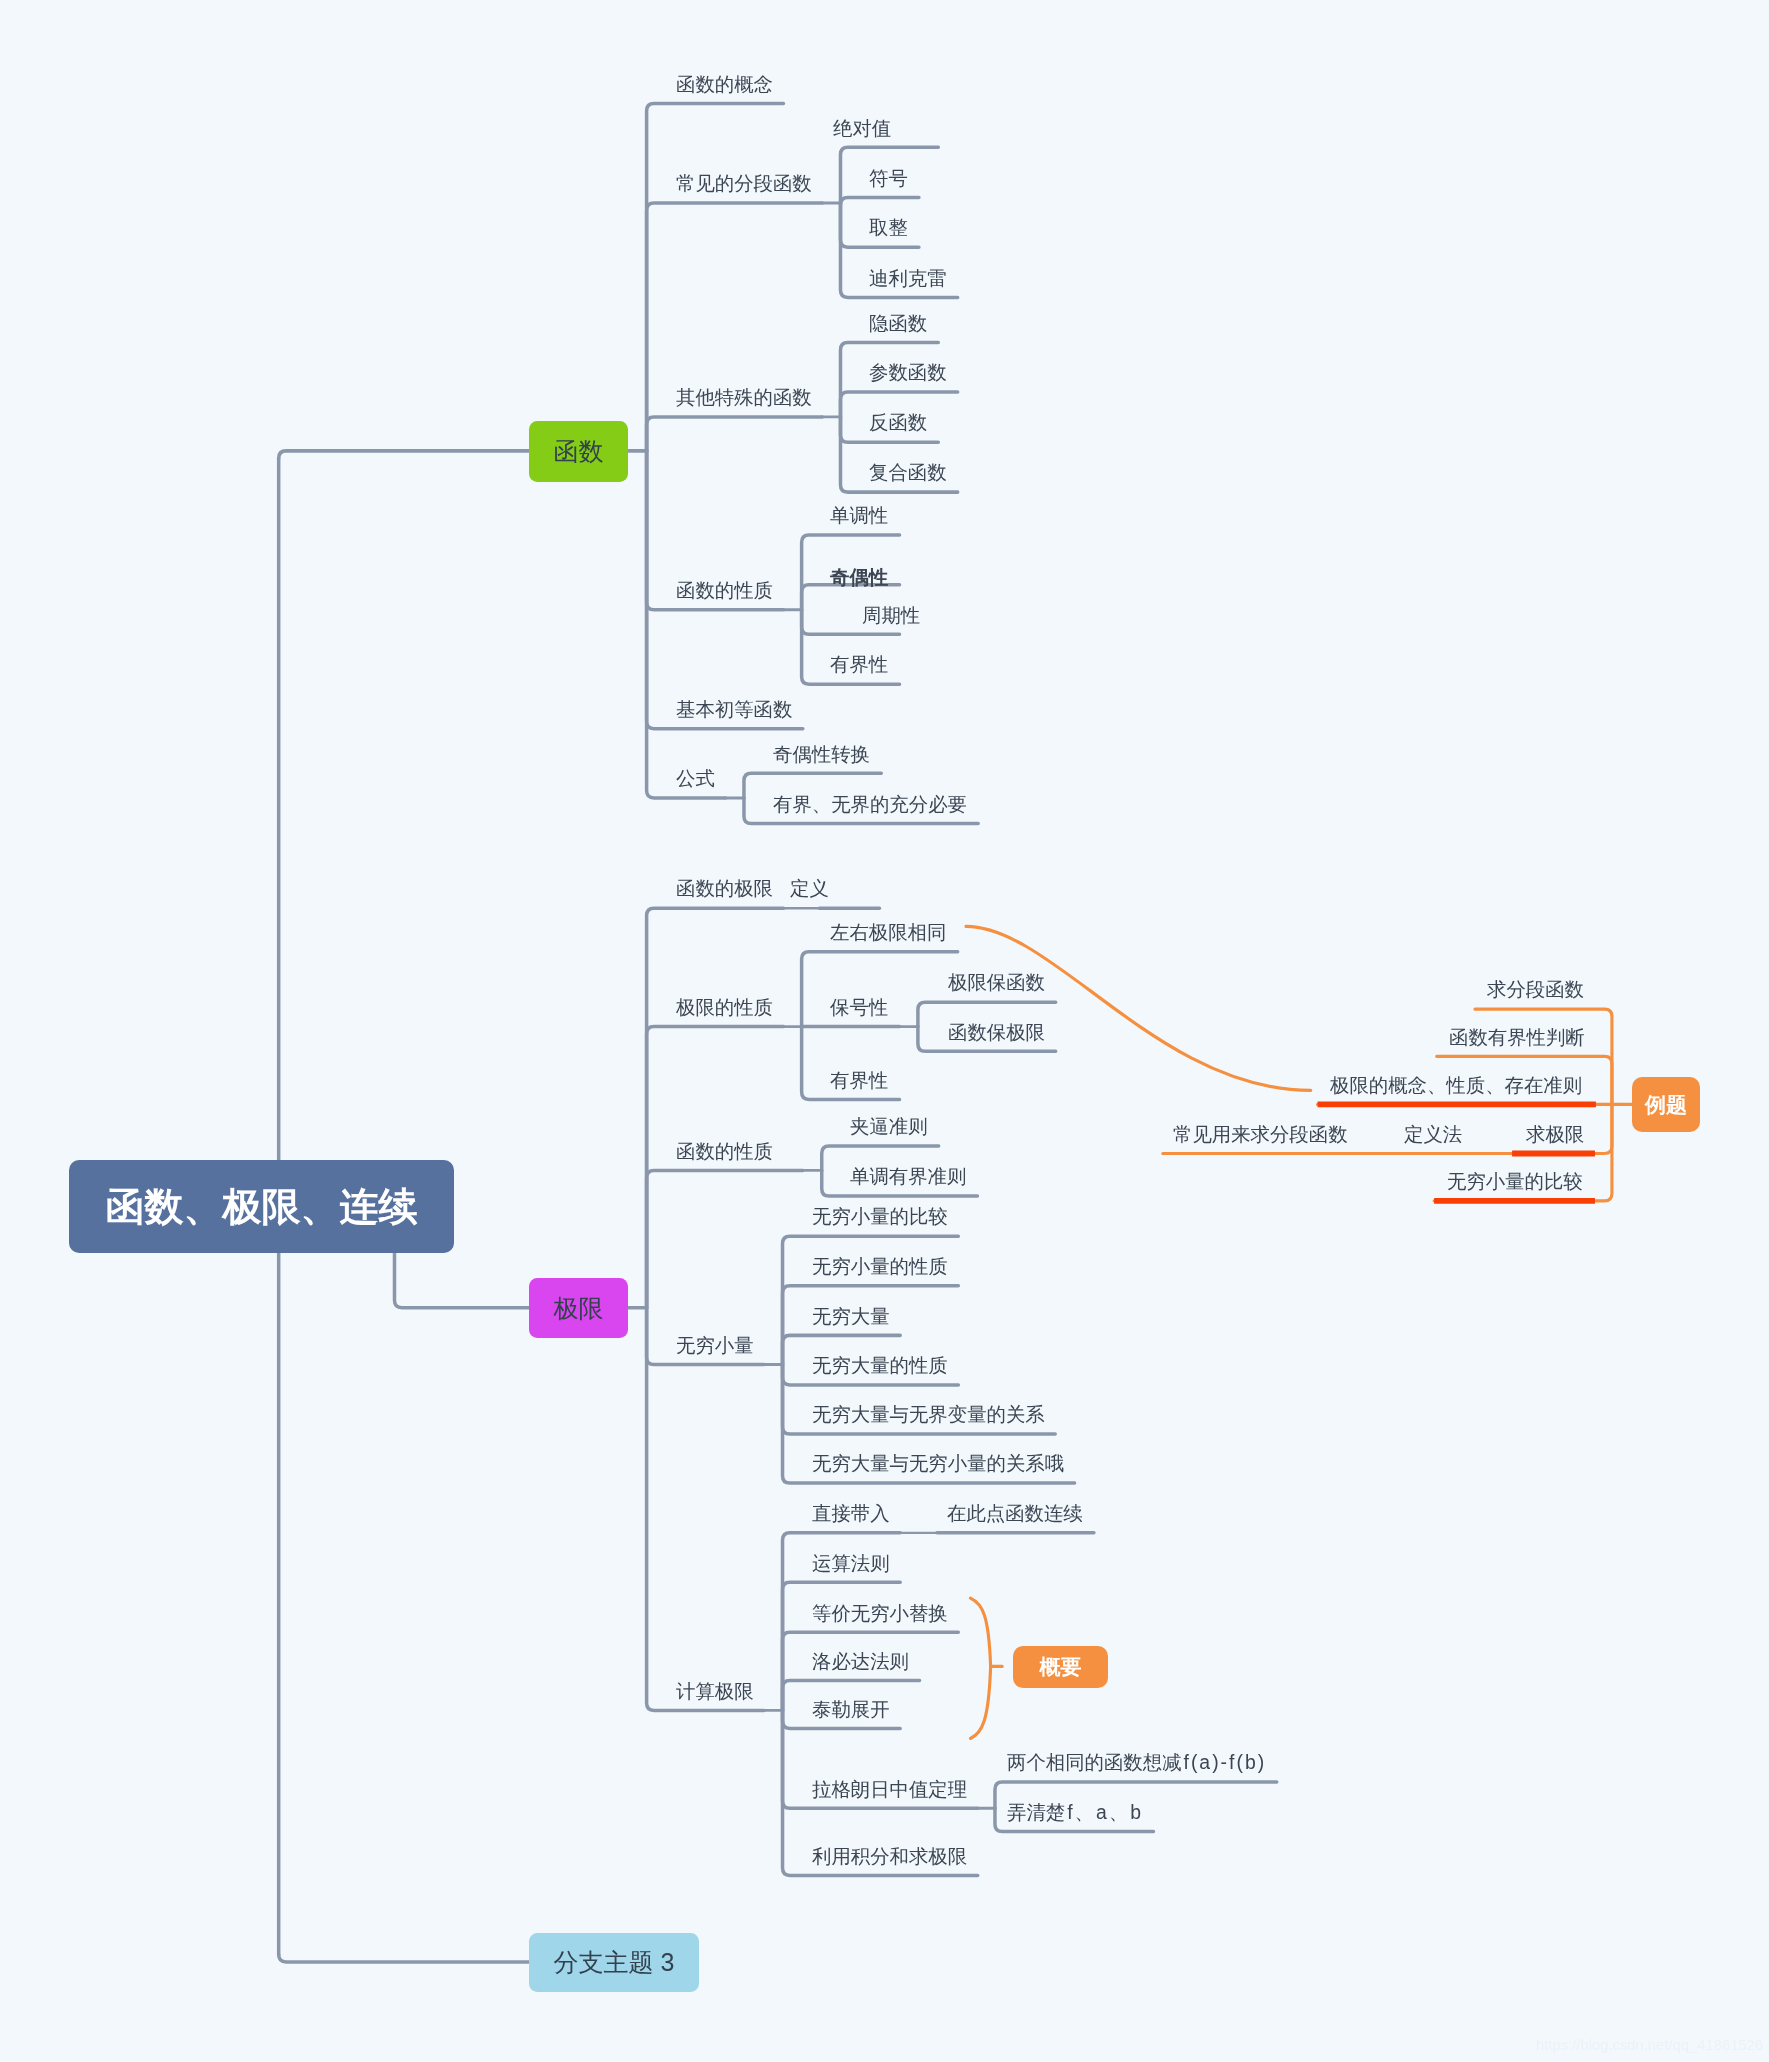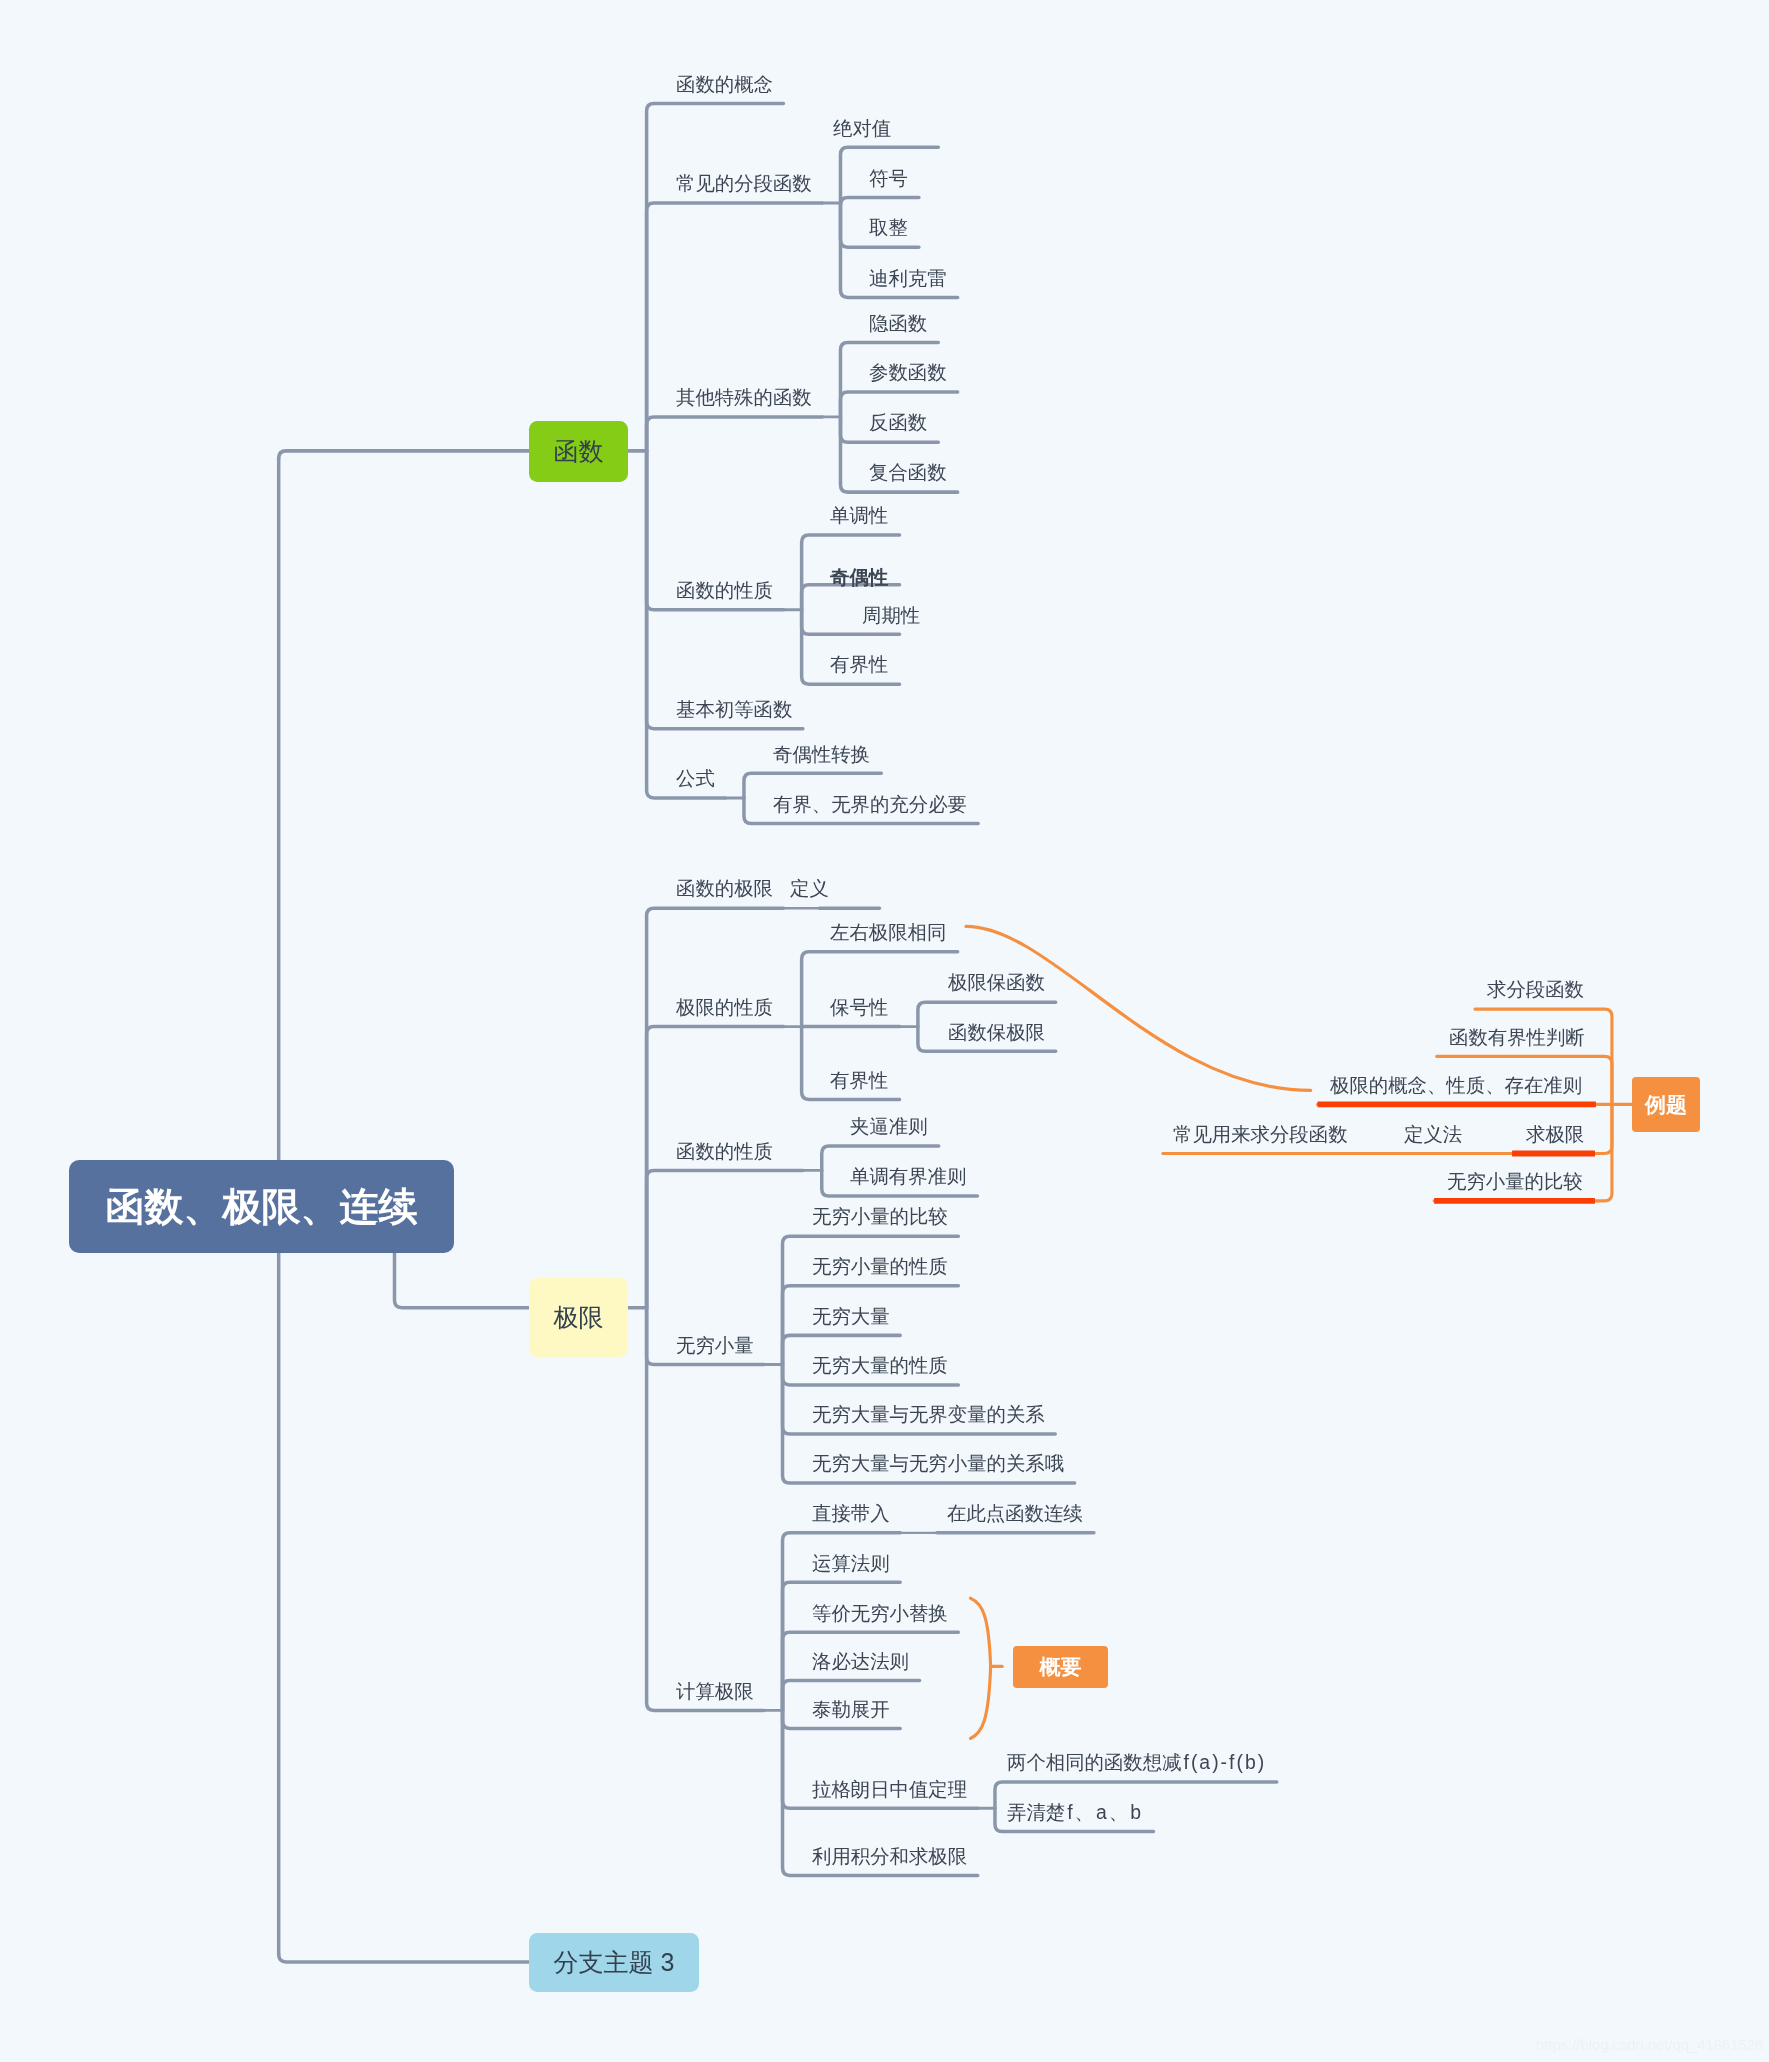--- a/index.html
+++ b/index.html
@@ -6,21 +6,21 @@
   body{width:1769px;height:2063px;overflow:hidden;background:#f3f8fd;
        font-family:"Liberation Sans",sans-serif;}
   #stage{position:relative;width:1769px;height:2063px;background:#f3f8fd;}
   svg#wires{position:absolute;left:0;top:0;}
   .lbl{position:absolute;font-size:19.4px;line-height:1;color:#3c4653;white-space:nowrap;}
   .chip{position:absolute;border-radius:8.3px;background:#9fd6ea;color:#33404e;
         display:flex;align-items:center;justify-content:center;font-size:25px;}
   .rootchip{position:absolute;border-radius:10px;background:#57719e;color:#fff;
         display:flex;align-items:center;justify-content:center;
         font-size:39px;font-weight:bold;letter-spacing:0px;}
-  .callchip{position:absolute;border-radius:4px;background:#f4903f;color:#fff;
+  .callchip{position:absolute;border-radius:10px;background:#f4903f;color:#fff;
         display:flex;align-items:center;justify-content:center;font-size:21px;font-weight:bold;}
   .lat{font-style:normal;letter-spacing:2px;padding-left:2px;}
   .wm{position:absolute;font-size:23px;color:#eaf1f8;white-space:nowrap;}
 </style>
 </head>
 <body>
 
 <div id="stage">
   <svg id="wires" width="1769" height="2063" viewBox="0 0 1917 2235">
       <path d="M302 496.3 L302 2117.8" fill="none" stroke="#8a96aa" stroke-width="3.8" stroke-linecap="round"></path>
@@ -119,21 +119,21 @@
       <div class="lbl" style="left: 869px; top: 463px;">复合函数</div>
       <div class="lbl" style="left: 676px; top: 581px;">函数的性质</div>
       <div class="lbl" style="left: 830px; top: 506px;">单调性</div>
       <div class="lbl" style="left: 830px; top: 568px; font-weight: bold;">奇偶性</div>
       <div class="lbl" style="left: 830px; top: 606px; margin-left: 32px;">周期性</div>
       <div class="lbl" style="left: 830px; top: 655px;">有界性</div>
       <div class="lbl" style="left: 676px; top: 700px;">基本初等函数</div>
       <div class="lbl" style="left: 676px; top: 769px;">公式</div>
       <div class="lbl" style="left: 773px; top: 745px;">奇偶性转换</div>
       <div class="lbl" style="left: 773px; top: 795px;">有界、无界的充分必要</div>
-      <div class="chip" style="left: 529px; top: 1278px; width: 99px; height: 79px; background: #fef9c3; color: rgb(51, 64, 78); text-align: center;">极限</div>
+      <div class="chip" style="left: 529px; top: 1278px; width: 99px; height: 60px; background: #d946ef; color: rgb(51, 64, 78); text-align: center;">极限</div>
       <div class="lbl" style="left: 676px; top: 879px;">函数的极限</div>
       <div class="lbl" style="left: 790px; top: 879px;">定义</div>
       <div class="lbl" style="left: 676px; top: 998px;">极限的性质</div>
       <div class="lbl" style="left: 830px; top: 923px;">左右极限相同</div>
       <div class="lbl" style="left: 830px; top: 998px;">保号性</div>
       <div class="lbl" style="left: 948px; top: 973px;">极限保函数</div>
       <div class="lbl" style="left: 948px; top: 1023px;">函数保极限</div>
       <div class="lbl" style="left: 830px; top: 1071px;">有界性</div>
       <div class="lbl" style="left: 676px; top: 1142px;">函数的性质</div>
       <div class="lbl" style="left: 850px; top: 1117px;">夹逼准则</div>

